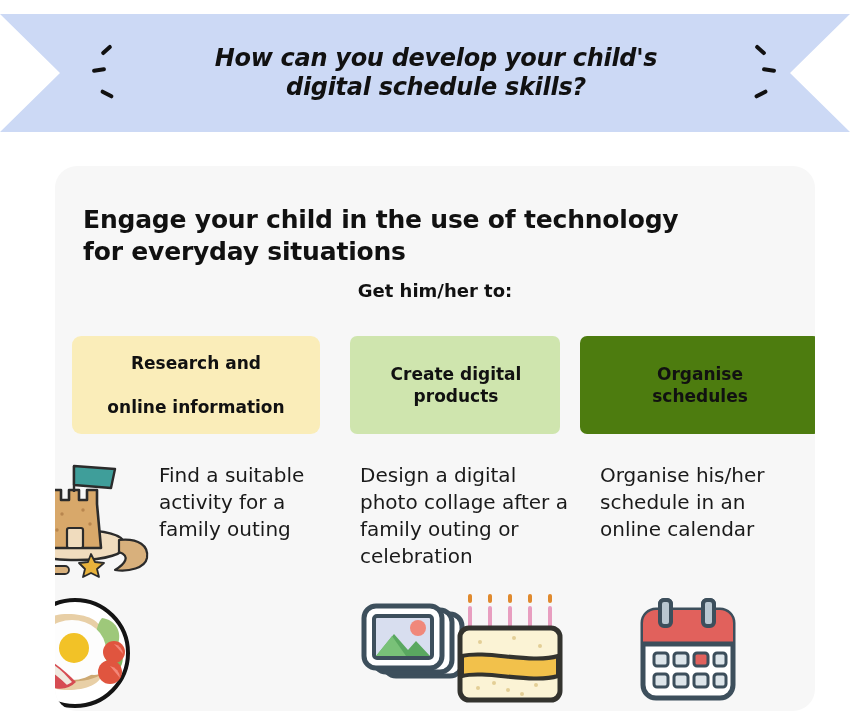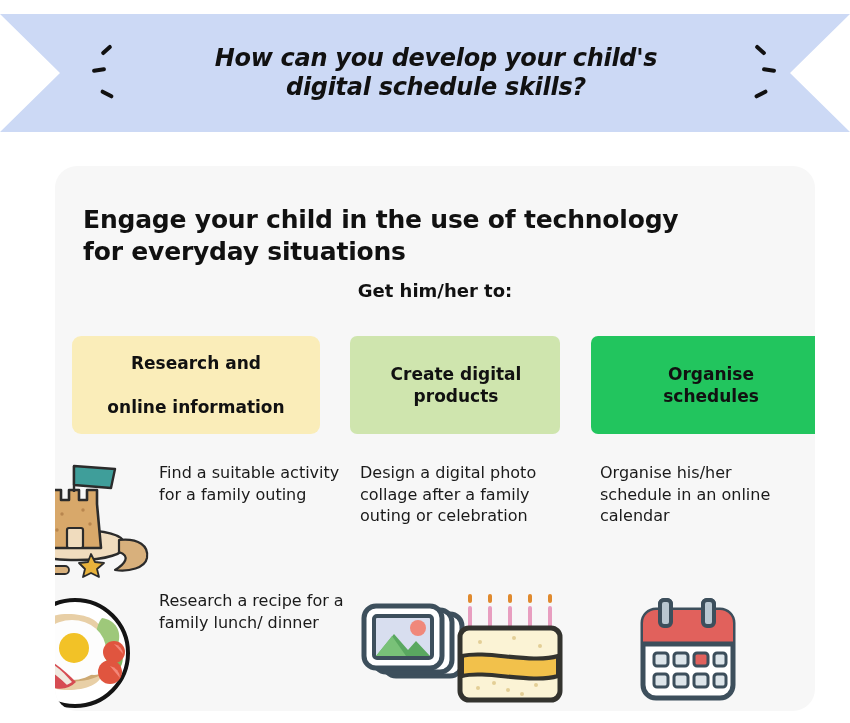--- a/index.html
+++ b/index.html
@@ -134,32 +134,32 @@
     font-family: "DejaVu Sans", sans-serif;
     font-weight: bold;
     font-size: 17px;
     line-height: 1.3;
     color: #111111;
     padding: 0 6px;
     box-sizing: border-box;
   }
   .chip.c0 { left: 0px;   width: 248px; background: #faedb9; border-radius: 9px; }
   .chip.c1 { left: 278px; width: 210px; background: #cfe5ae; padding-left: 8px; }
-  .chip.c2 { left: 519px; width: 240px; background: #22c55e; }
+  .chip.c2 { left: 508px; width: 240px; background: #4d7c0f; }
 
   
   .row { position: absolute; left: 0; width: 760px; }
   .row-0 { top: 296px; height: 130px; }
   .row-1 { top: 424px; height: 121px; }
 
   .cell {
     position: absolute;
     top: 0;
     font-family: "DejaVu Sans", sans-serif;
-    font-size: 16px;
+    font-size: 20px;
     line-height: 1.35;
     color: #1a1a1a;
   }
   .cell.t0 { left: 104px; width: 185px; }
   .cell.t1 { left: 305px; width: 215px; }
   .cell.t2 { left: 545px; width: 200px; }
 
   .icon-slot { position: absolute; top: 0; }
   .icon-slot.i0 { left: -40px; }
 
@@ -278,21 +278,20 @@
         <path d="M26 62 C38 62 52 74 62 86 C54 92 44 90 34 82 C28 76 24 68 26 62 Z" fill="#f0eae0"></path>
         <path d="M24 70 C36 70 48 80 58 90 C50 95 40 92 32 85 C26 80 22 75 24 70 Z" fill="#d64c52"></path>
 
         <circle cx="104" cy="56" r="11" fill="#e0553f"></circle>
         <circle cx="100" cy="76" r="12" fill="#e0553f"></circle>
         <path d="M100 70 A12 12 0 0 1 110 82 Z" fill="#f3887a"></path>
         <path d="M104 48 A11 11 0 0 1 113 58 Z" fill="#f3887a"></path>
       </svg>
     </div>
 
-    <div class="cell t0">Research a recipe for a family lunch/ dinner</div>
 
     <div class="icon-slot icon-row1-1">
       <svg width="230" height="120" viewBox="0 0 230 120">
 
         <g>
           <rect x="36" y="24" width="78" height="62" rx="12" fill="#ffffff" stroke="#3d4f5c" stroke-width="5"></rect>
           <rect x="26" y="20" width="78" height="62" rx="12" fill="#ffffff" stroke="#3d4f5c" stroke-width="5"></rect>
           <rect x="16" y="16" width="78" height="62" rx="12" fill="#ffffff" stroke="#3d4f5c" stroke-width="5"></rect>
           <rect x="26" y="26" width="58" height="42" rx="3" fill="#d8deef" stroke="#3d4f5c" stroke-width="4"></rect>
           <circle cx="70" cy="38" r="8" fill="#f0887a"></circle>

